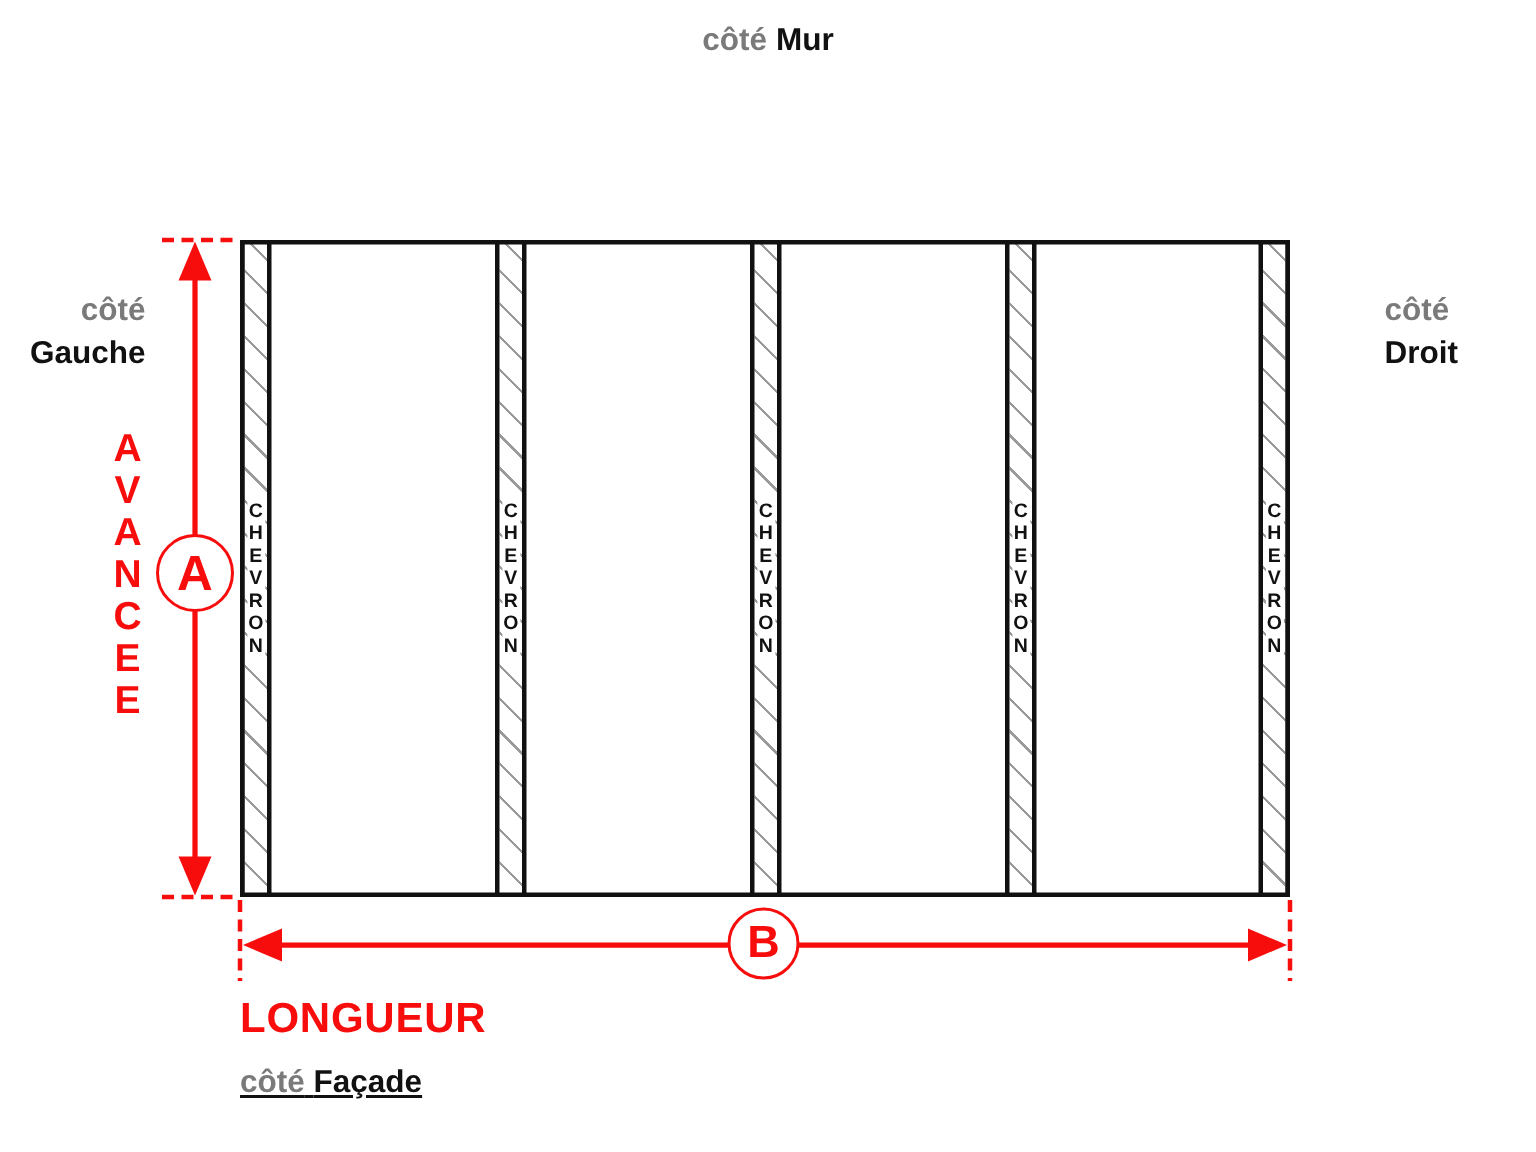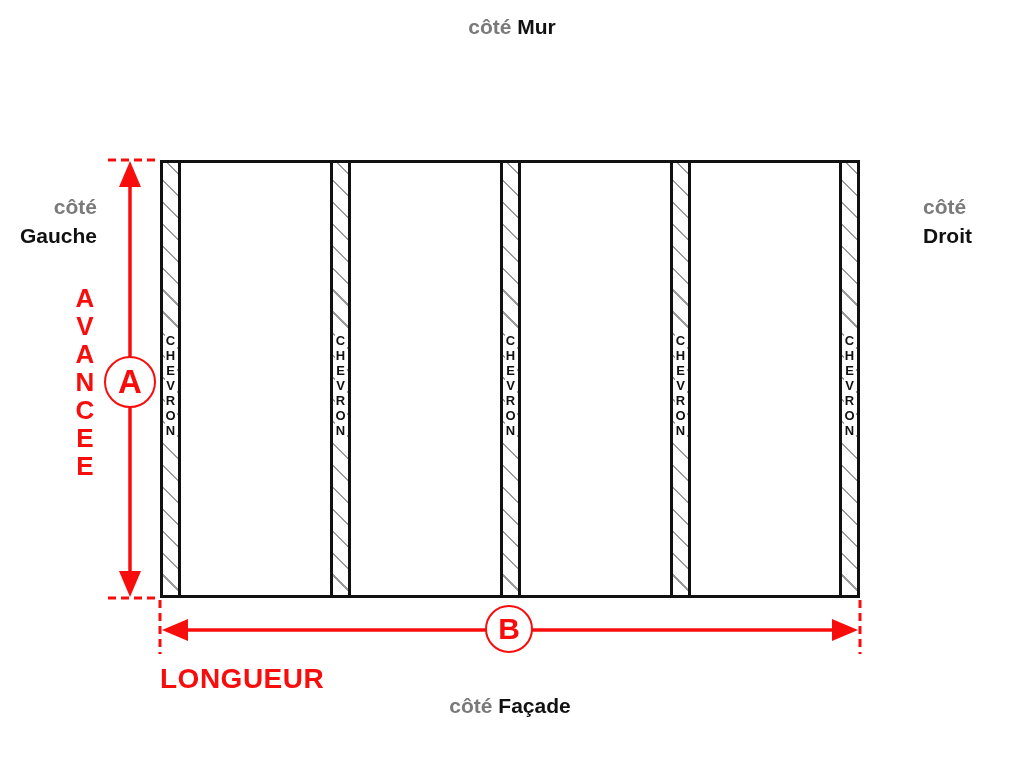--- a/index.html
+++ b/index.html
@@ -16,21 +16,21 @@
     position: relative;
     width: 1024px;
     height: 768px;
     background: var(--background);
     overflow: hidden;
   }
   
   .label { position: absolute; font-weight: 700; font-size: 21px; color: var(--outline-black); }
   .label .muted { color: var(--muted-label-gray); }
   .top-label    { top: 15px;  left: 0; width: 1024px; text-align: center; }
-  .bottom-label { top: 694px; left: 160px; width: 700px; text-align: center; }
+  .bottom-label { top: 710px; left: 160px; width: 700px; text-align: left; text-decoration: underline; }
   .left-label   { top: 192px; left: 0;    width: 97px;  text-align: right; line-height: 29px; }
   .right-label  { top: 192px; left: 923px; width: 101px; text-align: left; line-height: 29px; }
   .side-line { display: block; }
   
   .rect {
     position: absolute; left: 160px; top: 160px; width: 700px; height: 438px;
     border: 3px solid var(--outline-black); background: transparent;
   }
   .chevron-bar {
     position: absolute; top: 160px; width: 21px; height: 438px;

